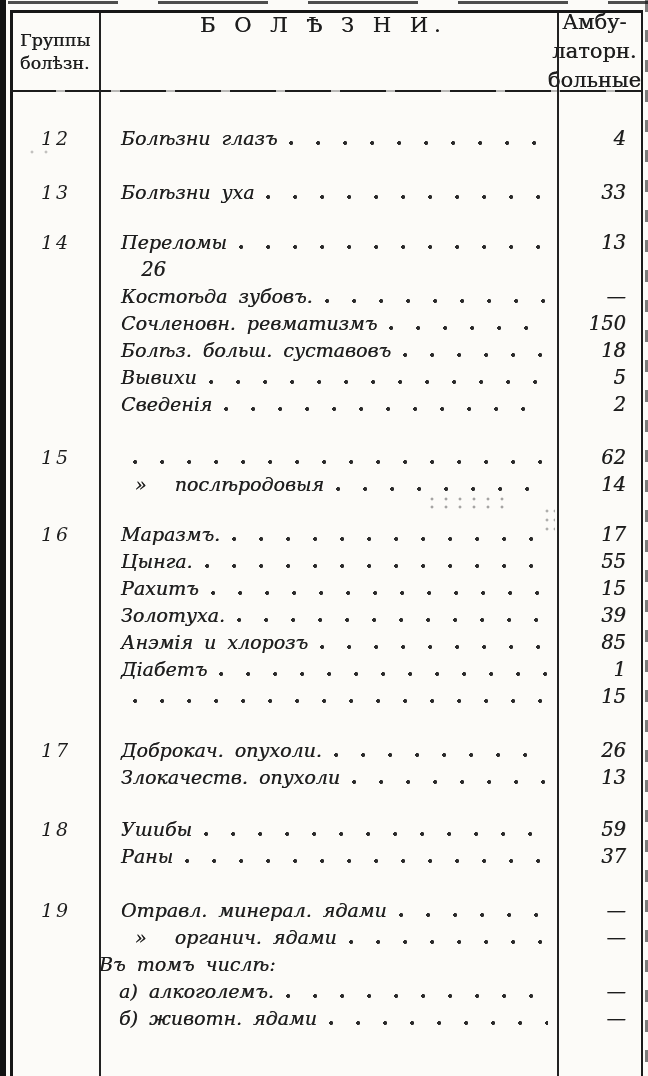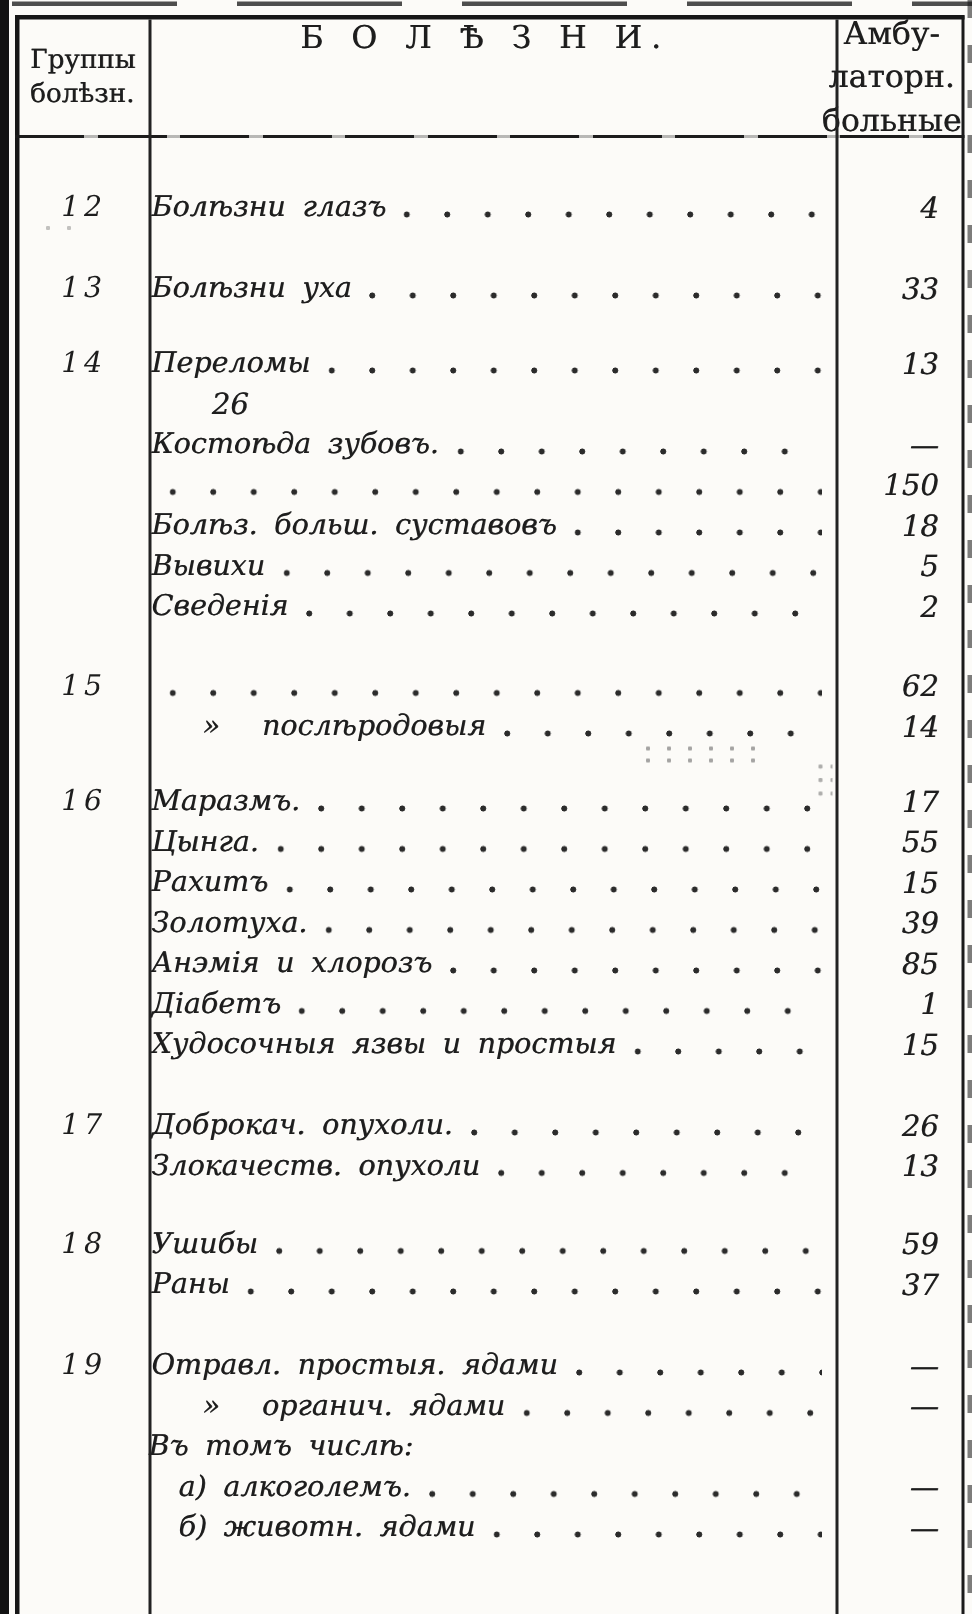--- a/index.html
+++ b/index.html
@@ -40,21 +40,21 @@
   .c-name{flex:1;min-width:0;display:flex;align-items:flex-end;padding-right:7px;
     box-sizing:border-box;overflow:hidden;}
   .c-name .nm{font-size:19px;line-height:27px;white-space:nowrap;word-spacing:5px;
     text-shadow:.35px 0 0 rgba(20,20,20,.75);}
   .marker{font-size:19px;line-height:27px;margin-right:28px;text-shadow:.35px 0 0 rgba(20,20,20,.75);}
   .leader{flex:1;height:6px;margin:0 4px 6px 12px;align-self:flex-end;
     background-image:radial-gradient(circle at 2.2px 3px,#2b2b2b 1.8px,transparent 2.2px);
     background-size:27px 6px;background-repeat:repeat-x;}
   .c-val{flex:0 0 82px;text-align:right;padding-right:15px;box-sizing:border-box;
     font-size:19.5px;line-height:27px;text-shadow:.3px 0 0 rgba(20,20,20,.7);}
-  .ind0{padding-left:2px;}
+  .ind0{padding-left:22px;}
   .ind1{padding-left:36px;}
   .ind2{padding-left:20px;}
   .ind3{padding-left:0px;}
   .hdr-txt{text-shadow:.35px 0 0 rgba(20,20,20,.8);}
   
   .noise{position:absolute;opacity:.45;background-image:radial-gradient(circle at 2px 2px,#3a3a3a 1.3px,transparent 1.7px);background-size:14px 8px;}
   .n1{left:430px;top:497px;width:78px;height:12px;}
   .n2{left:545px;top:509px;width:10px;height:26px;background-size:8px 9px;opacity:.4;}
   .n3{left:30px;top:150px;width:20px;height:8px;opacity:.3;}
 </style>
@@ -120,20 +120,21 @@
             <div class="c-num"></div>
             <div class="c-name ind0">
               <span class="nm">Костоѣда зубовъ.</span>
               <span class="leader"></span>
             </div>
             <div class="c-val">—</div>
           </div>
           <div class="row">
             <div class="c-num"></div>
             <div class="c-name ind0">
+              <span class="nm">Сочленовн. ревматизмъ</span>
               <span class="leader"></span>
             </div>
             <div class="c-val">150</div>
           </div>
           <div class="row">
             <div class="c-num"></div>
             <div class="c-name ind0">
               <span class="nm">Болѣз. больш. суставовъ</span>
               <span class="leader"></span>
             </div>
@@ -219,21 +220,20 @@
             <div class="c-num"></div>
             <div class="c-name ind0">
               <span class="nm">Діабетъ</span>
               <span class="leader"></span>
             </div>
             <div class="c-val">1</div>
           </div>
           <div class="row">
             <div class="c-num"></div>
             <div class="c-name ind0">
-              <span class="nm">Худосочныя язвы и простыя</span>
               <span class="leader"></span>
             </div>
             <div class="c-val">15</div>
           </div>
         </div>
         <div class="group" style="margin-top: 27px;">
           <div class="row">
             <div class="c-num">17</div>
             <div class="c-name ind0">
               <span class="nm">Доброкач. опухоли.</span>
@@ -265,21 +265,21 @@
               <span class="nm">Раны</span>
               <span class="leader"></span>
             </div>
             <div class="c-val">37</div>
           </div>
         </div>
         <div class="group" style="margin-top: 27px;">
           <div class="row">
             <div class="c-num">19</div>
             <div class="c-name ind0">
-              <span class="nm">Отравл. простыя. ядами</span>
+              <span class="nm">Отравл. минерал. ядами</span>
               <span class="leader"></span>
             </div>
             <div class="c-val">—</div>
           </div>
           <div class="row">
             <div class="c-num"></div>
             <div class="c-name ind1">
               <span class="marker">»</span>
               <span class="nm">органич. ядами</span>
               <span class="leader"></span>

